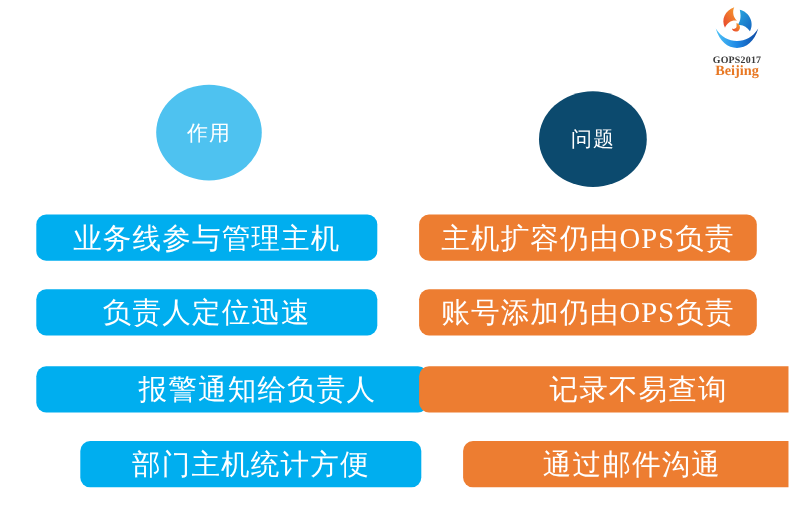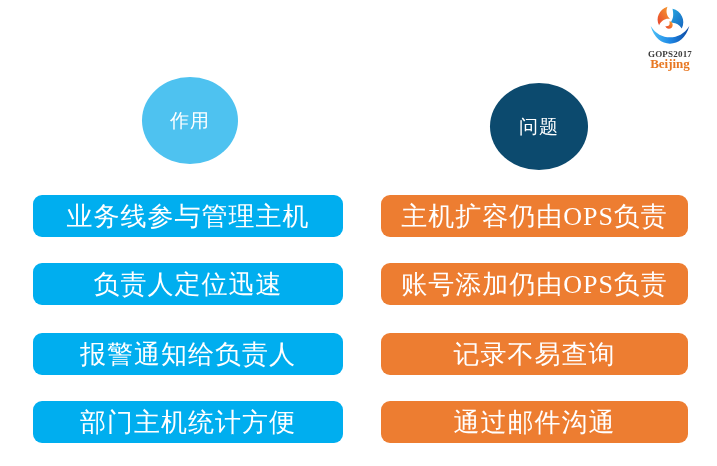--- a/index.html
+++ b/index.html
@@ -61,22 +61,22 @@
     justify-content: center;
     color: #ffffff;
     font-size: 26px;
     letter-spacing: 1px;
     white-space: nowrap;
   }
   .col-left  .item { left: 33px;  width: 310px; background: #00aeef; }
   .col-right .item { left: 381px; width: 307px; background: #ed7d31; }
   .row1 { top: 195px; }
   .row2 { top: 263px; }
-  .row3 { top: 333px; }
-  .row4 { top: 401px; }
+  .row3 { top: 333px; padding-left: 46px; }
+  .row4 { top: 401px; margin-left: 40px; }
 </style>
 </head>
 <body>
 
 <div class="stage">
 
   <div class="logo">
     <svg class="logo-icon" viewBox="0 0 100 100" xmlns="http://www.w3.org/2000/svg">
       <defs>
         <linearGradient id="gOrange" x1="0" y1="1" x2="1" y2="0">

